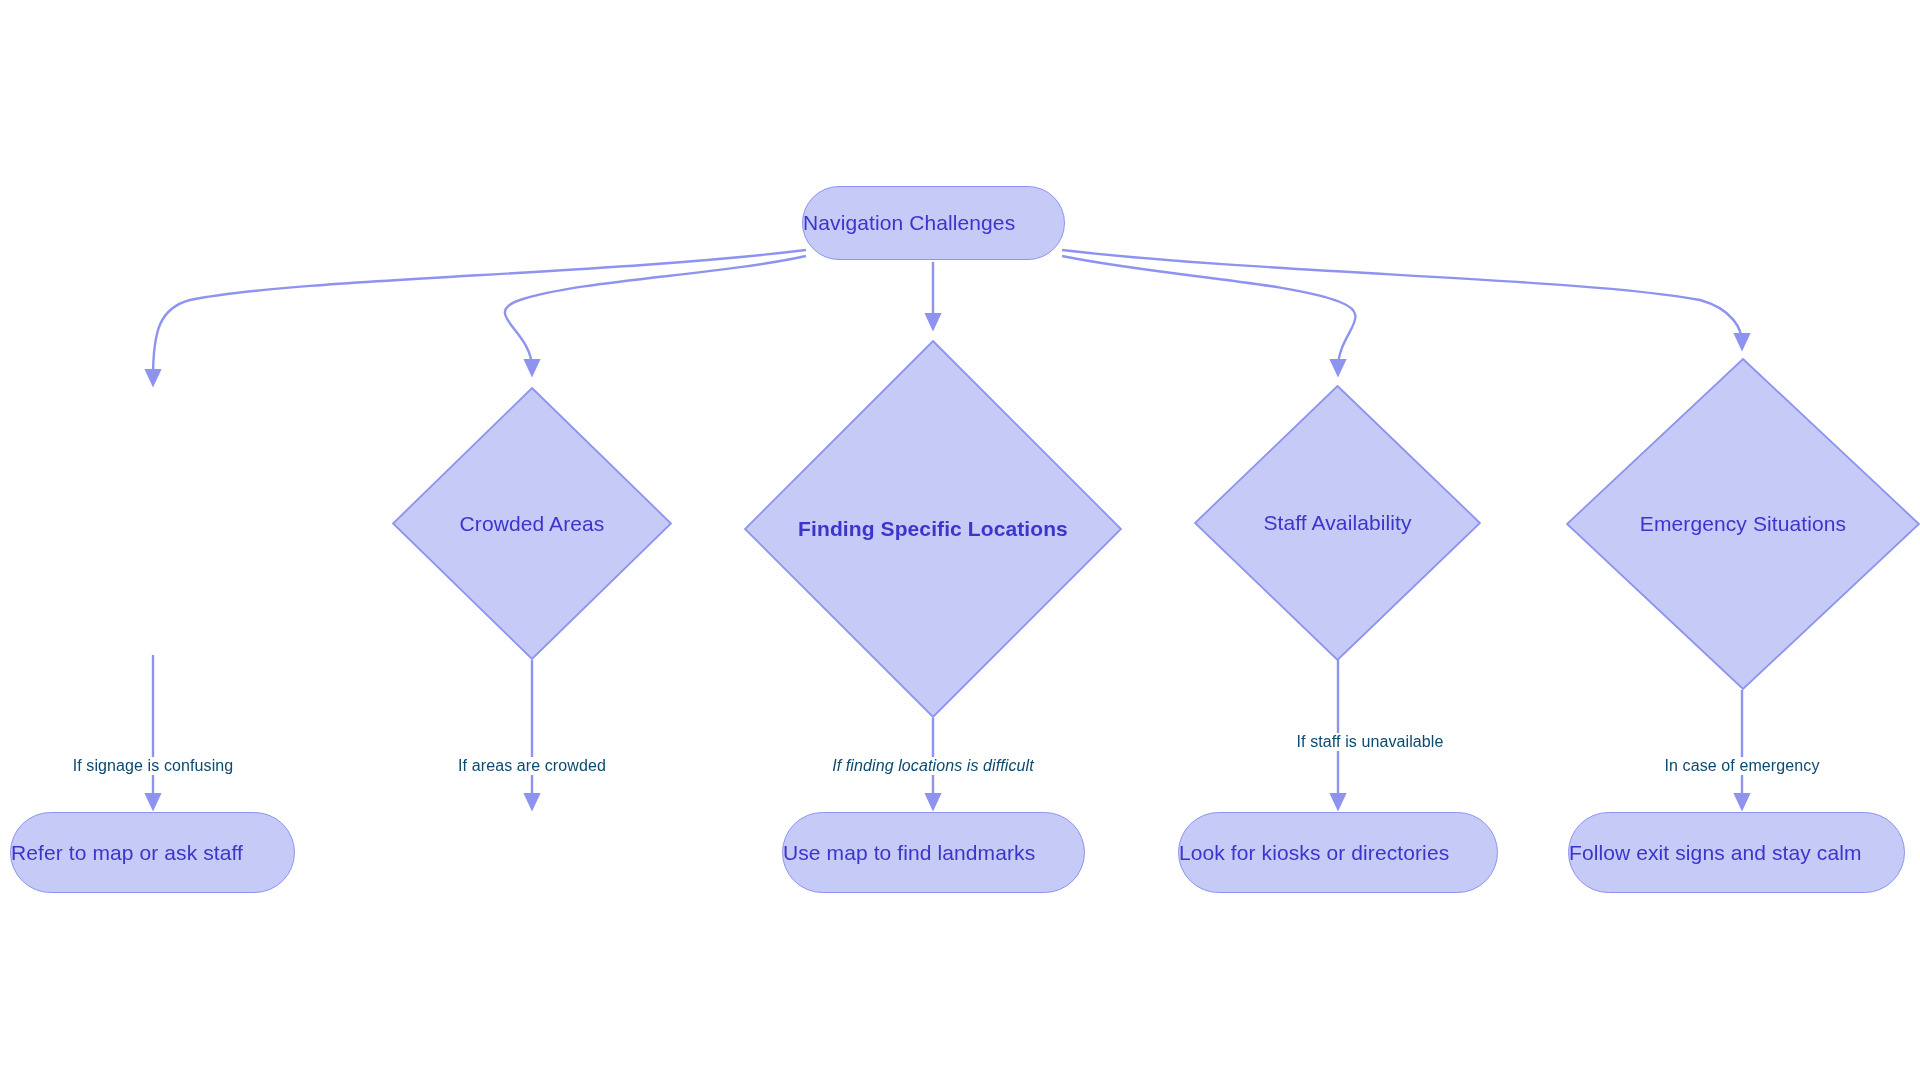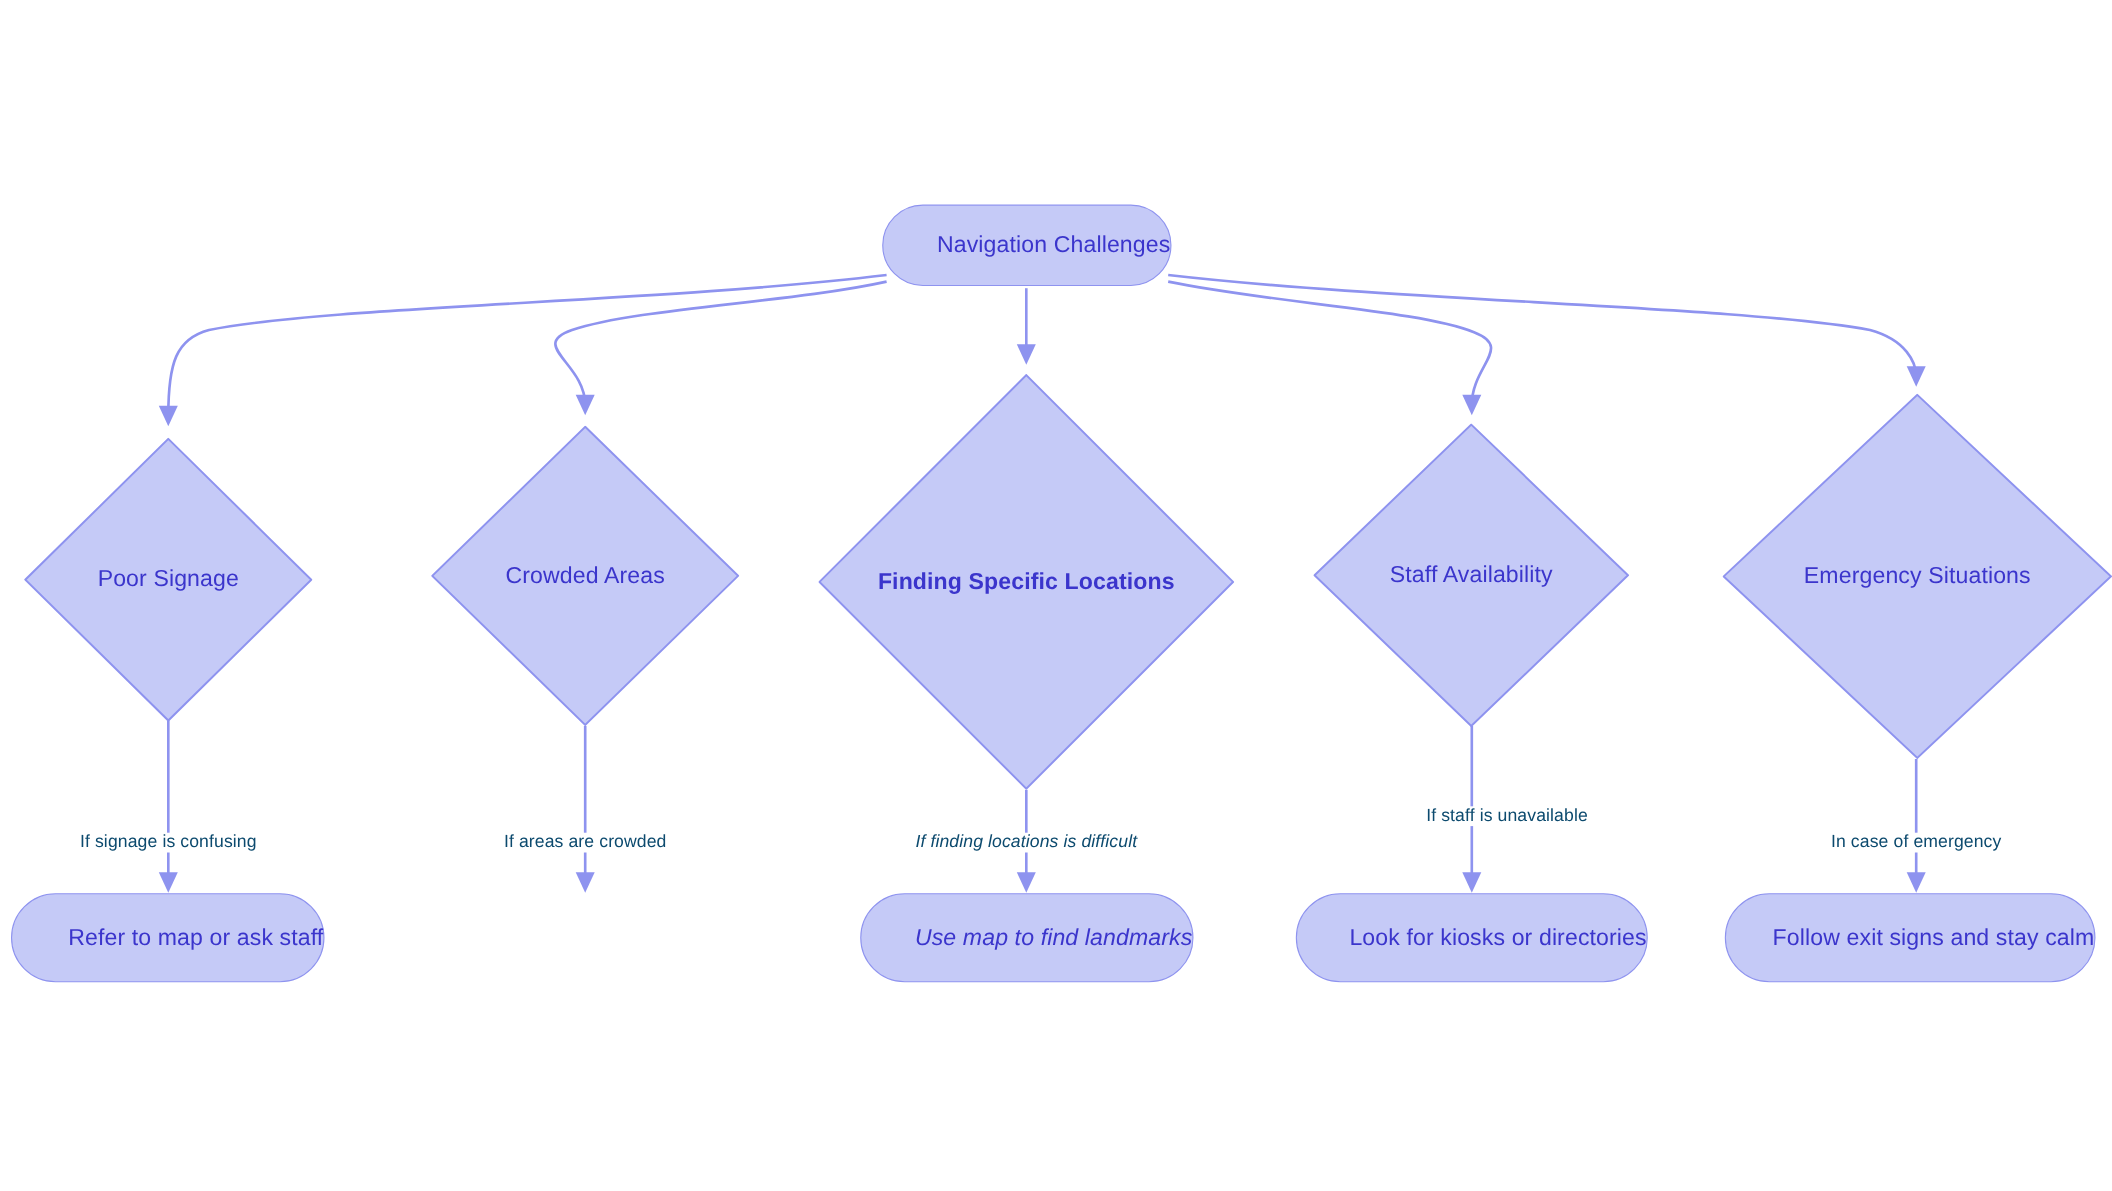--- a/index.html
+++ b/index.html
@@ -24,21 +24,21 @@
     top: 0;
     width: 1920px;
     height: 1083px;
     pointer-events: none;
   }
   .node {
     position: absolute;
     box-sizing: border-box;
     display: flex;
     align-items: center;
-    justify-content: flex-end;
+    justify-content: flex-start;
     text-align: center;
   }
   .node-pill {
     background: #c5caf7;
     border: 1.4px solid #8e93ef;
     border-radius: 999px;
     color: #3b35cc;
     font-size: 21px;
     letter-spacing: 0.1px;
     white-space: nowrap;
@@ -108,26 +108,20 @@
 
     <path d="M 1338,660 L 1338,802" fill="none" stroke="#8e93ef" stroke-width="2.4" marker-end="url(#arrowhead)"></path>
 
     <path d="M 1742,690 L 1742,802" fill="none" stroke="#8e93ef" stroke-width="2.4" marker-end="url(#arrowhead)"></path>
   </svg>
 
   <div class="node node-pill" style="left:802px; top:186px; width:263px; height:74px;">
     <span>Navigation Challenges</span>
   </div>
 
-  <div class="node-diamond-wrap" style="left:22px; top:398px; width:262px; height:258px;">
-    <svg class="node-diamond-shape" viewBox="0 0 262 258" preserveAspectRatio="none">
-      <polygon points="131,1 261,129 131,257 1,129" fill="#c5caf7" stroke="#8e93ef" stroke-width="1.8"></polygon>
-    </svg>
-    <div class="diamond-label">Poor Signage</div>
-  </div>
 
   <div class="node-diamond-wrap" style="left:392px; top:387px; width:280px; height:273px;">
     <svg class="node-diamond-shape" viewBox="0 0 280 273" preserveAspectRatio="none">
       <polygon points="140,1 279,136.5 140,272 1,136.5" fill="#c5caf7" stroke="#8e93ef" stroke-width="1.8"></polygon>
     </svg>
     <div class="diamond-label">Crowded Areas</div>
   </div>
 
   <div class="node-diamond-wrap" style="left:744px; top:340px; width:378px; height:378px;font-weight:bold;">
     <svg class="node-diamond-shape" viewBox="0 0 378 378" preserveAspectRatio="none">
@@ -158,21 +152,21 @@
 
   <div class="edge-label" style="left:1338px; top:742px;margin-left:32px;">If staff is unavailable</div>
 
   <div class="edge-label" style="left:1742px; top:766px;">In case of emergency</div>
 
   <div class="node node-pill" style="left:10px; top:812px; width:285px; height:81px;">
     <span>Refer to map or ask staff</span>
   </div>
 
 
-  <div class="node node-pill" style="left:782px; top:812px; width:303px; height:81px;font-style:italic;">
+  <div class="node node-pill" style="left:782px; top:812px; width:303px; height:81px;">
     <span>Use map to find landmarks</span>
   </div>
 
   <div class="node node-pill" style="left:1178px; top:812px; width:320px; height:81px;">
     <span>Look for kiosks or directories</span>
   </div>
 
   <div class="node node-pill" style="left:1568px; top:812px; width:337px; height:81px;">
     <span>Follow exit signs and stay calm</span>
   </div>

